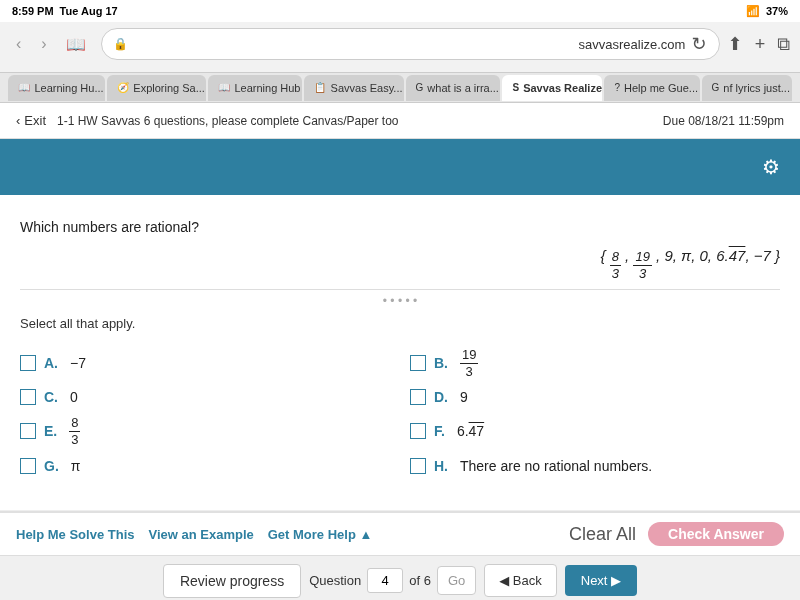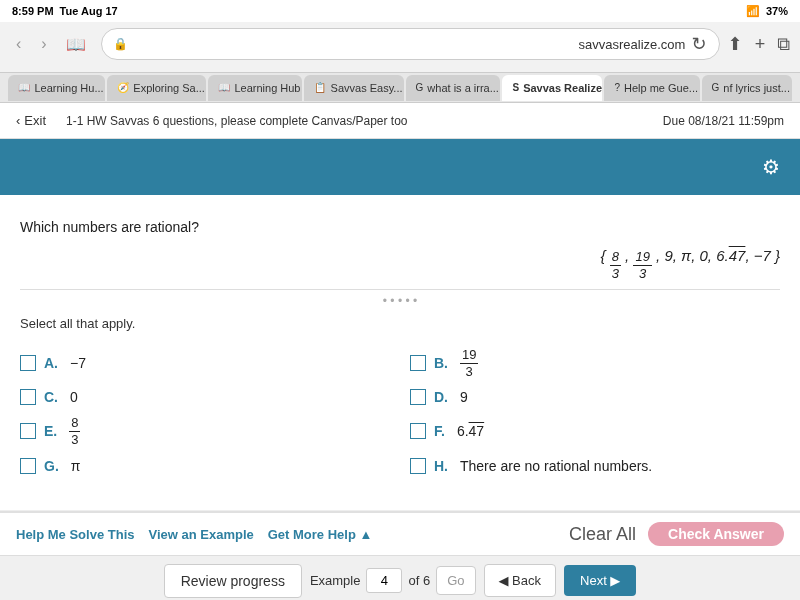--- a/index.html
+++ b/index.html
@@ -112,21 +112,21 @@
       color: #333;
       font-size: 13px;
       cursor: pointer;
       background: none;
       border: none;
     }
     .assignment-title {
       font-size: 12px;
       color: #333;
       flex: 1;
-      margin-left: 20px;
+      margin-left: 11px;
     }
     .due-date { font-size: 12px; color: #333; }
 
     
     .main-content {
       background: #f5f5f5;
       padding: 0;
       height: calc(600px - 22px - 66px - 36px - 54px - 50px);
       overflow-y: auto;
     }
@@ -509,20 +509,20 @@
   <button class="action-link">View an Example</button>
   <button class="action-link">Get More Help ▲</button>
   <div class="action-spacer"></div>
   <button class="clear-all-btn">Clear All</button>
   <button class="check-answer-btn">Check Answer</button>
 </div>
 
 <div class="bottom-nav">
   <button class="review-progress-btn">Review progress</button>
   <div class="question-nav">
-    <span class="question-label">Example</span>
+    <span class="question-label">Question</span>
     <input class="question-input" type="text" value="4" style="">
     <span class="of-label">of 6</span>
     <button class="go-btn">Go</button>
   </div>
   <button class="back-btn">◀ Back</button>
   <button class="next-btn">Next ▶</button>
 </div>
 
 </body></html>

